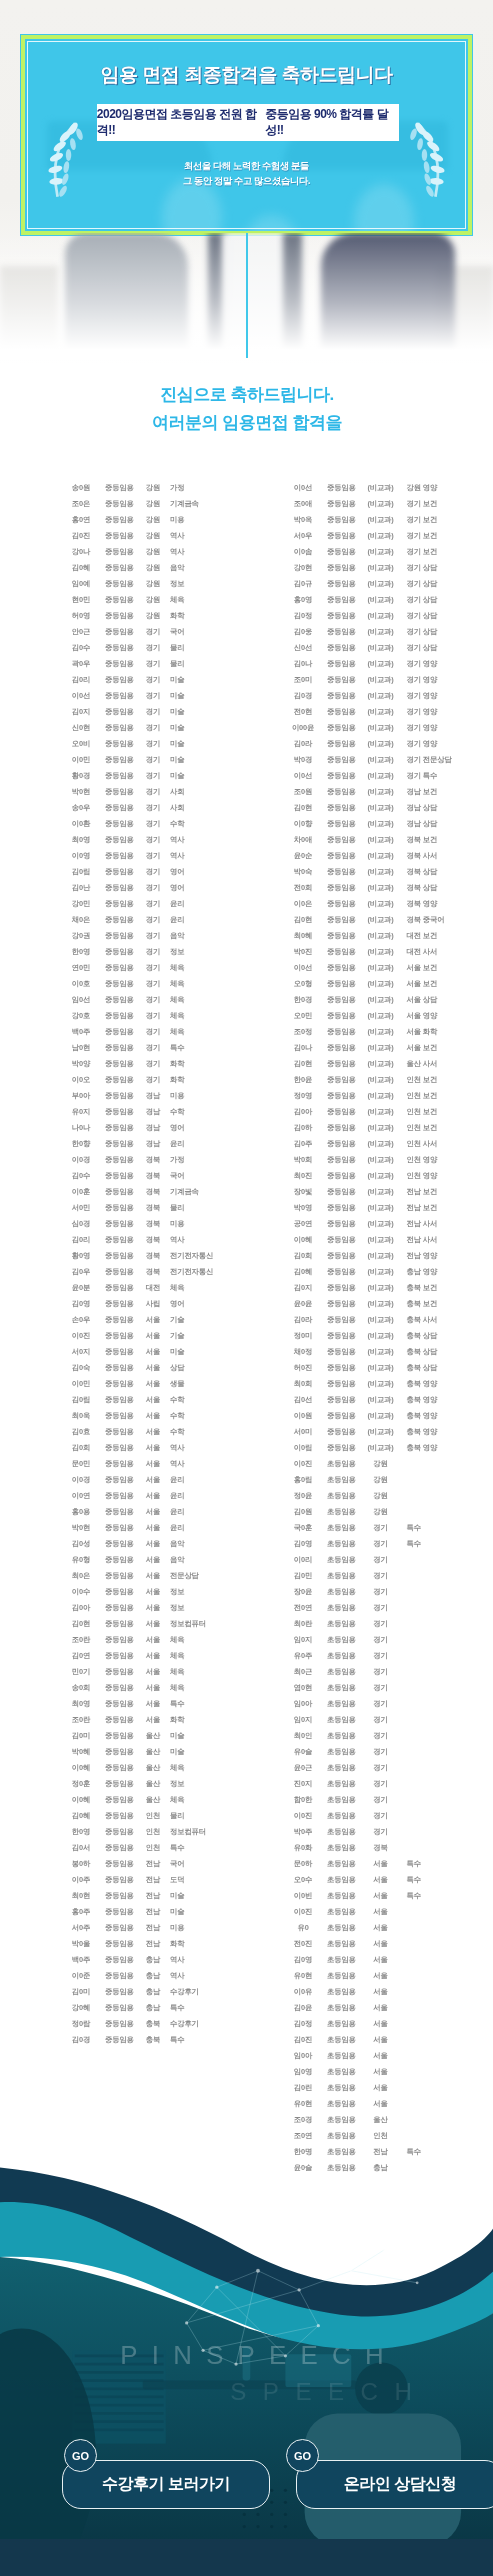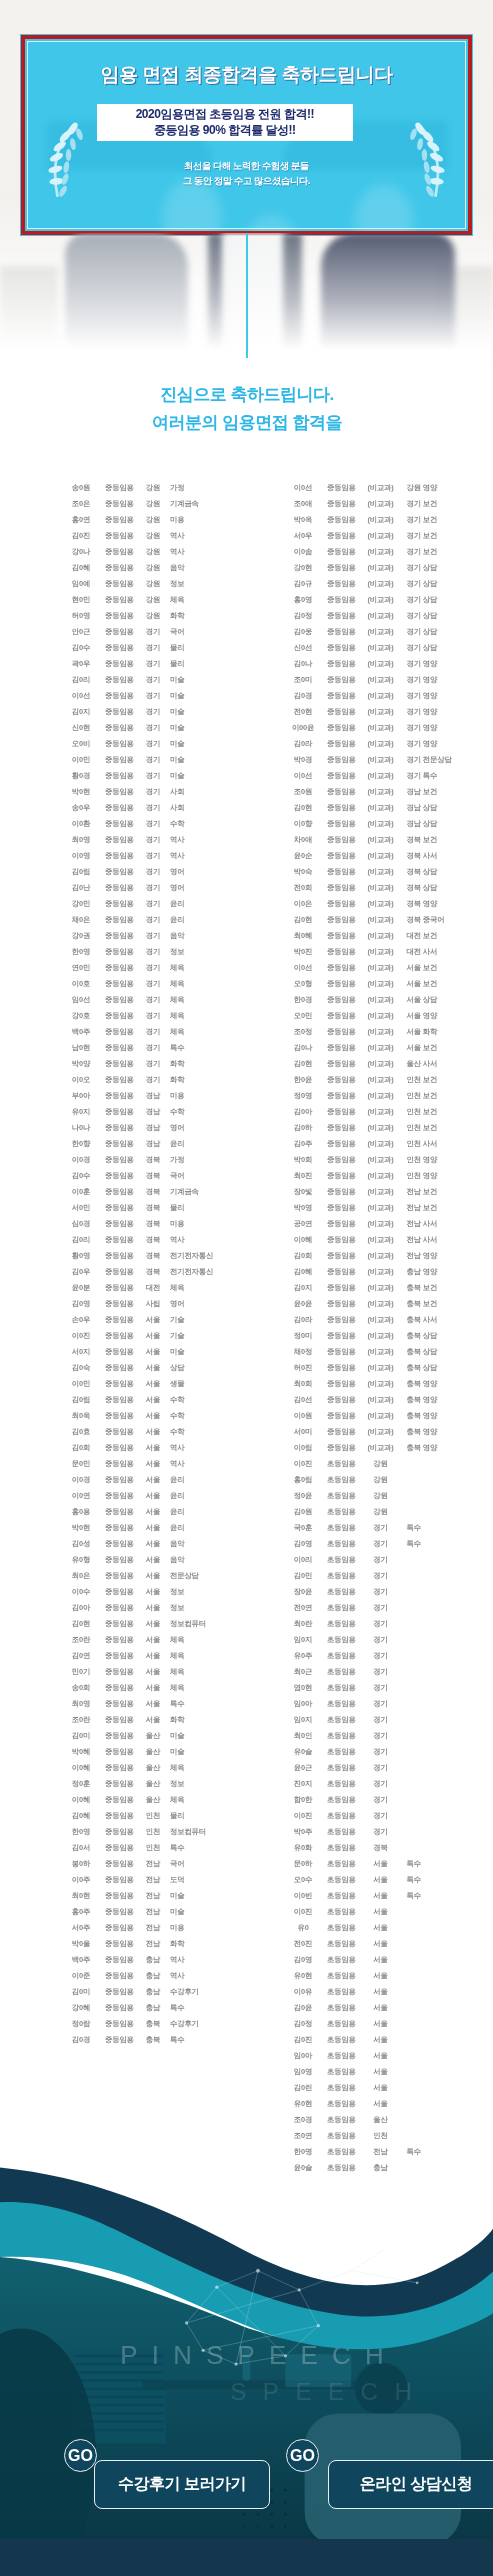--- a/index.html
+++ b/index.html
@@ -11,31 +11,31 @@
   .top-bg{left:0;top:0;width:494px;height:365px;
           background:linear-gradient(#f3f2ef 0%,#f2f1ee 55%,#ffffff 100%);}
 
   
   .photo-strip{left:0;top:233px;width:494px;height:127px;overflow:hidden;}
   .sil{position:absolute;filter:blur(3.3px);}
   .ph-fade{position:absolute;inset:0;
            background:linear-gradient(to bottom,rgba(243,242,239,0) 0%,rgba(255,255,255,.55) 55%,#ffffff 92%);}
 
   
-  .banner{left:20px;top:34px;width:453px;height:202px;background:#b91c1c;
+  .banner{left:20px;top:34px;width:453px;height:202px;background:#bef264;
           border:1.6px solid #3fc6e9;box-sizing:border-box;}
   .panel{position:absolute;left:3.8px;top:3.8px;right:3.8px;bottom:3.8px;background:#3fc6e9;overflow:hidden;}
   .panel-frame{position:absolute;inset:2.2px;border:1.1px solid rgba(255,255,255,.85);pointer-events:none;}
   .roof{position:absolute;background:#27aed3;opacity:.35;filter:blur(3.3px);}
   .face{position:absolute;background:#7fd9f0;opacity:.5;border-radius:50%;filter:blur(5.5px);}
   .b-title{position:absolute;top:23px;left:0;width:100%;text-align:center;color:#ffffff;
            font-size:19px;font-weight:700;letter-spacing:-0.5px;
            text-shadow:1.1px 1.1px 0 rgba(27,43,110,.55),-0.5px -0.5px 0 rgba(27,43,110,.35);}
-  .white-box{position:absolute;left:72px;top:65px;width:256px;height:37px;background:#ffffff;
-             display:flex;flex-direction:column;align-items:center;justify-content:center;}
+  .white-box{position:absolute;left:72px;top:65px;width:302px;height:37px;background:#ffffff;
+             display:flex;flex-direction:row;align-items:center;justify-content:center;}
   .white-box div{color:#1e2b6e;font-size:12px;font-weight:700;line-height:16px;letter-spacing:-0.5px;}
   .b-msg{position:absolute;left:0;width:100%;text-align:center;color:#ffffff;
          font-size:9.3px;font-weight:700;line-height:15px;letter-spacing:-0.3px;
          text-shadow:0.5px 0.5px 0 rgba(27,43,110,.35);font-family:Liberation Serif, serif;}
   .laurel{position:absolute;top:81px;width:43px;height:80px;}
   .laurel.right{transform:scaleX(-1);}
 
   
   .v-line{left:246px;top:233px;width:1.6px;height:125px;background:#40c8ea;}
   .congrats{left:0;top:381px;width:494px;text-align:center;color:#2db7e7;
@@ -51,29 +51,29 @@
   .col-right .row{grid-template-columns:48px 34px 39px auto;}
   .row .c1{text-align:center;}
   .row .c2{text-align:left;}
   .col-left  .row .c3{text-align:left;padding-left:2.7px;}
   .col-right .row .c3{text-align:center;}
   .col-left  .row .c4{text-align:left;}
   .col-right .row .c4{text-align:left;padding-left:6.6px;}
 
   
   .footer-svg{left:0;top:2106px;}
-  .pill{position:absolute;top:2460px;width:176px;height:49px;background:#10455e;
-        border:1.6px solid #e8f0f3;border-radius:8px;box-sizing:border-box;
+  .pill{position:absolute;top:2460px;width:208px;height:49px;background:#10455e;
+        border:1.6px solid #e8f0f3;border-radius:19px;box-sizing:border-box;
         display:flex;align-items:center;justify-content:center;
-        color:#ffffff;font-size:16px;font-weight:700;letter-spacing:-0.5px;cursor:pointer;z-index:4;margin-left:32px;}
+        color:#ffffff;font-size:16px;font-weight:700;letter-spacing:-0.5px;cursor:pointer;z-index:4;}
   .pill-left{left:62px;} .pill-right{left:296px;}
   .go{position:absolute;top:2439px;width:31px;height:31px;background:#10455e;
       border:1.6px solid #e8f0f3;border-radius:50%;box-sizing:content-box;
       display:flex;align-items:center;justify-content:center;
-      color:#ffffff;font-size:16px;font-weight:700;cursor:pointer;z-index:5;}
+      color:#ffffff;font-size:11px;font-weight:700;cursor:pointer;z-index:5;}
   .go-left{left:64px;} .go-right{left:286px;}
   .bottom-bar{left:0;top:2539px;width:494px;height:37px;background:#14374d;z-index:6;}
 </style>
 </head>
 <body>
 
 <div class="abs top-bg"></div>
 
 <div class="abs banner">
   <div class="panel">

